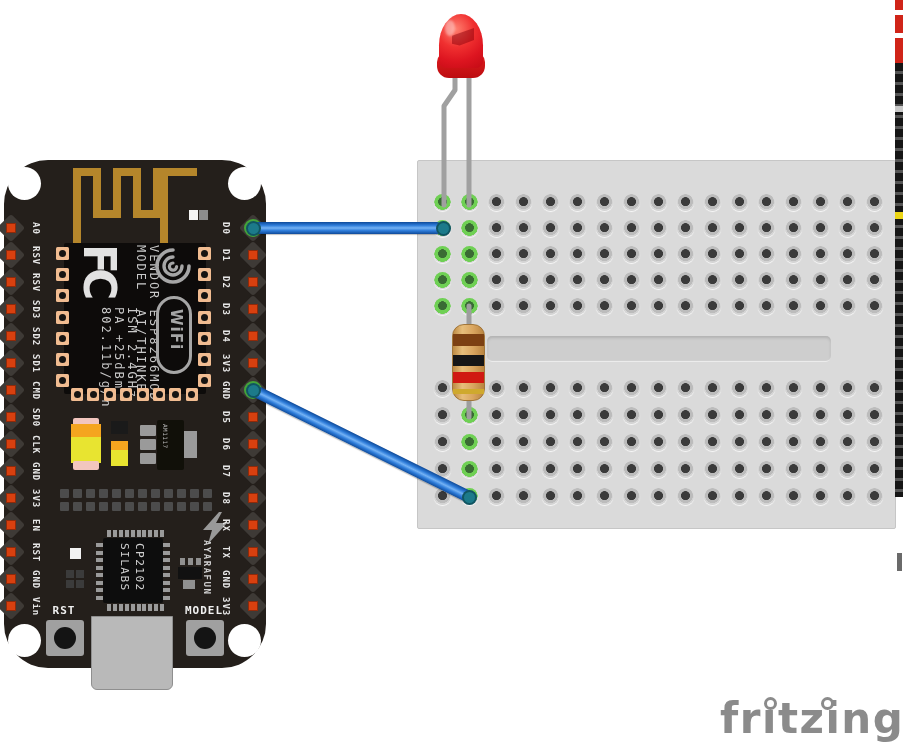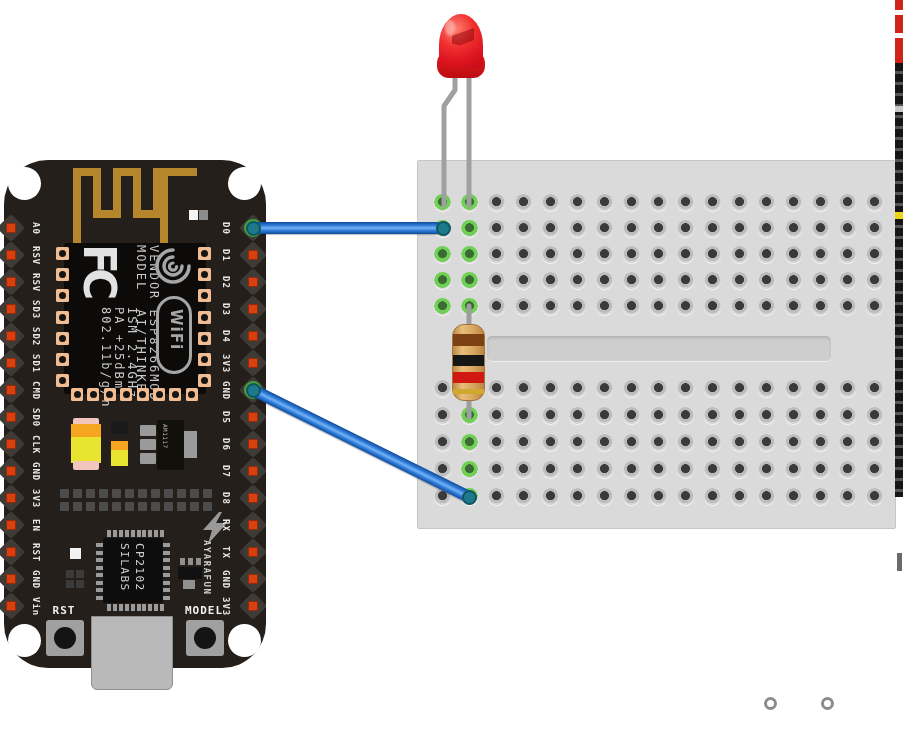--- a/index.html
+++ b/index.html
@@ -141,20 +141,21 @@
   <div class="abs bb-groove"></div>
 
   <div class="abs" style="left:895px;top:0;width:8px;height:63px;background:#d02418;"></div>
   <div class="abs" style="left:895px;top:10px;width:8px;height:5px;background:#ffffff;"></div>
   <div class="abs" style="left:895px;top:33px;width:8px;height:5px;background:#ffffff;"></div>
   <div class="abs" style="left:895px;top:63px;width:8px;height:434px;background:repeating-linear-gradient(180deg,#161616 0 8px,#555 8px 11px);"></div>
   <div class="abs" style="left:895px;top:106px;width:8px;height:6px;background:#c9c9c9;"></div>
   <div class="abs" style="left:895px;top:212px;width:8px;height:7px;background:#ecd515;"></div>
   <div class="abs" style="left:897px;top:553px;width:5px;height:18px;background:#6a6a6a;"></div>
 
+  <div class="abs fritzing">fritzing</div>
   <div class="abs iring" style="left:764px;top:697px;"></div>
   <div class="abs iring" style="left:821px;top:697px;"></div>
 
   <div class="abs pin-diamond" style="left: 1px; top: 218px;"></div>
     <div class="abs pin-red" style="left: 6px; top: 223px;"></div>
     <div class="abs v-label" style="left: 29px; top: 215px; width: 14px; height: 27px;">A0</div>
     <div class="abs pin-diamond" style="left: 1px; top: 245px;"></div>
     <div class="abs pin-red" style="left: 6px; top: 250px;"></div>
     <div class="abs v-label" style="left: 29px; top: 242px; width: 14px; height: 27px;">RSV</div>
     <div class="abs pin-diamond" style="left: 1px; top: 272px;"></div>

